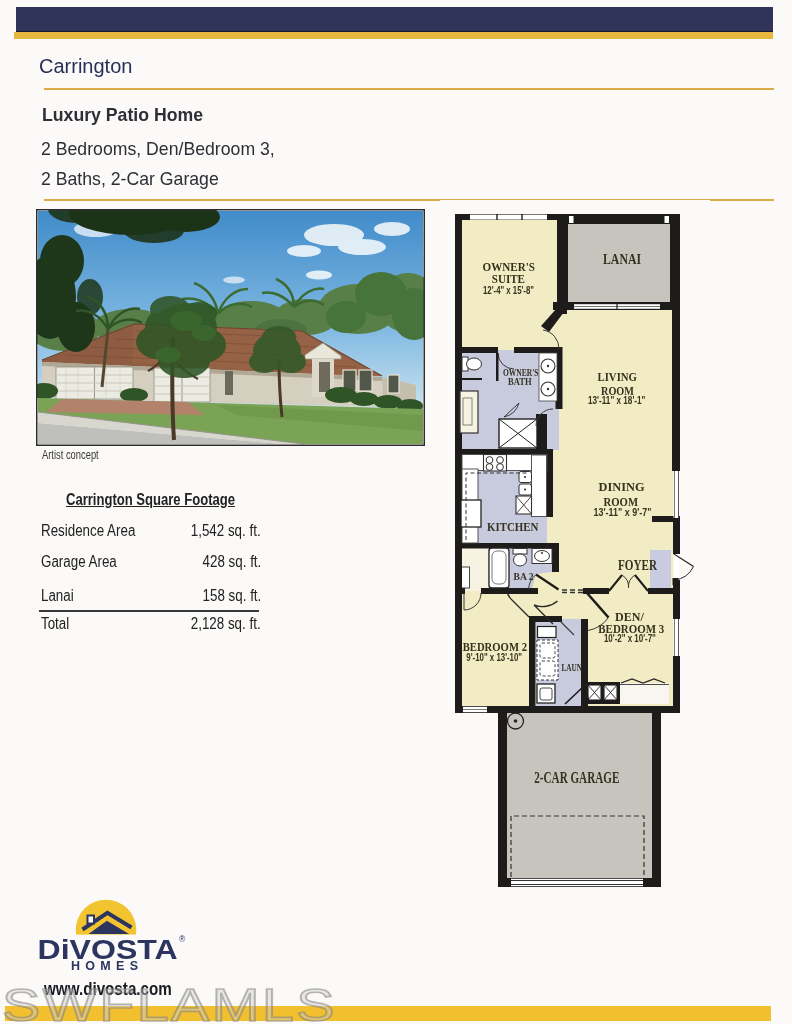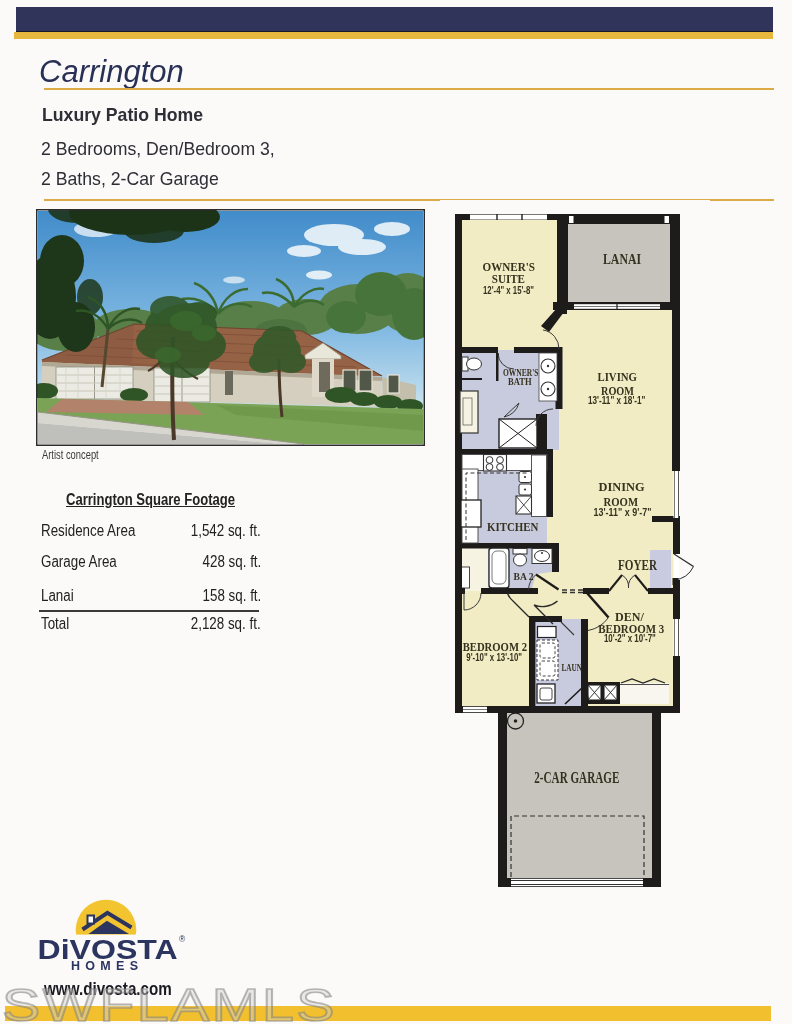--- a/index.html
+++ b/index.html
@@ -8,21 +8,21 @@
   #page{position:relative;width:792px;height:1024px;}
 </style>
 </head>
 <body>
 <div id="page">
 
   <div class="abs" style="left:16px;top:7px;width:757px;height:24px;background:#30335a;border-bottom:2px solid #191927;"></div>
 
   <div class="abs" style="left:14px;top:32px;width:759px;height:7px;background:#e8b73e;"></div>
 
-  <div class="abs" style="left:39px;top:55.5px;font-size:31px;color:#283055;line-height:1;font-style:italic;">Carrington</div>
+  <div class="abs" style="left:39px;top:55.5px;font-size:20px;color:#283055;line-height:1;">Carrington</div>
 
   <div class="abs" style="left:44px;top:88px;width:730px;height:2px;background:#dcab45;"></div>
 
   <div class="abs" style="left:42px;top:104.5px;font-size:19px;font-weight:bold;color:#2e2e36;line-height:1;transform:scaleX(0.93);transform-origin:0 0;">Luxury Patio Home</div>
 
   <div class="abs" style="left:41px;top:138.5px;font-size:19px;color:#2e2e36;line-height:1;transform:scaleX(0.93);transform-origin:0 0;">2 Bedrooms, Den/Bedroom 3,</div>
 
   <div class="abs" style="left:41px;top:168.5px;font-size:19px;color:#2e2e36;line-height:1;transform:scaleX(0.93);transform-origin:0 0;">2 Baths, 2-Car Garage</div>
 
   <div class="abs" style="left:44px;top:199px;width:730px;height:2px;background:#dcab45;"></div>

